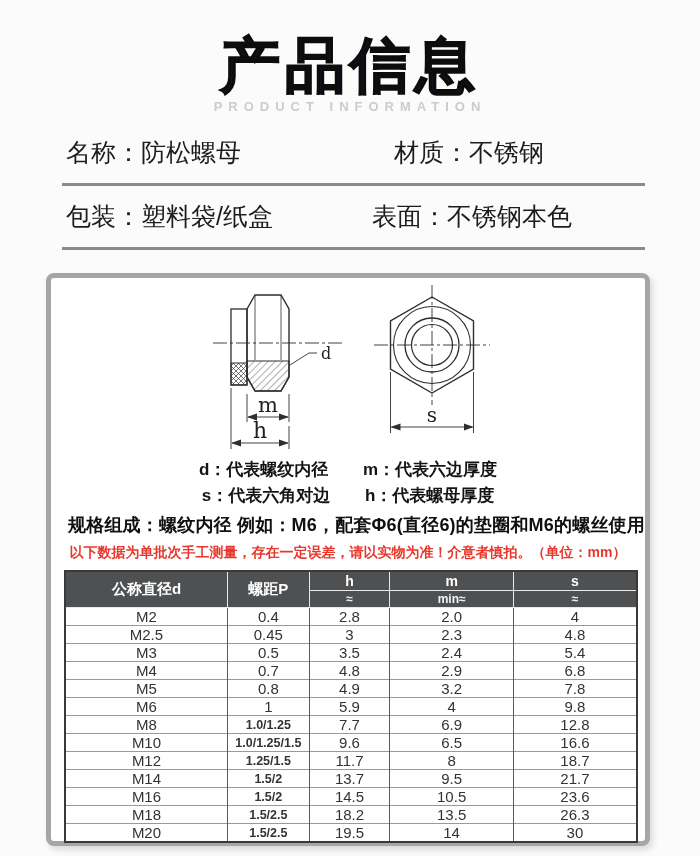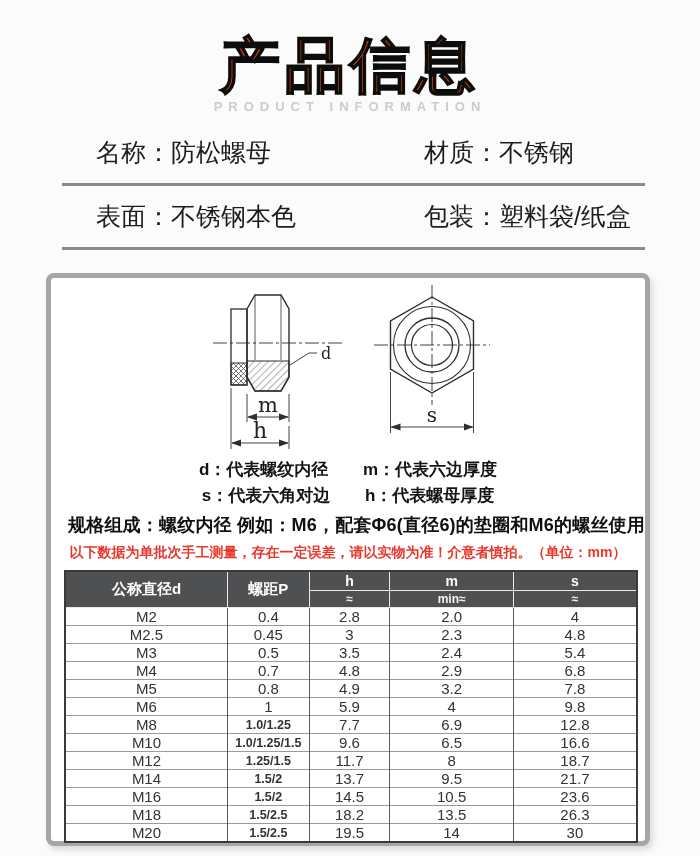--- a/index.html
+++ b/index.html
@@ -10,38 +10,38 @@
     font-family: "Liberation Sans", sans-serif;
     overflow: hidden;
     color: #1d1d1d;
   }
   
   .title-wrap { padding-top: 28px; text-align: center; }
   .page-title {
     font-size: 60px;
     font-weight: 900;
     letter-spacing: 5px;
-    color: #c2410c;
+    color: #0f172a;
     -webkit-text-stroke: 1.5px #0c0c0c;
     line-height: 1.25;
   }
   .page-subtitle {
     font-size: 13px;
     font-weight: bold;
     letter-spacing: 6px;
     color: #cccccc;
     margin-top: -4px;
   }
   
   .info { margin-top: 8px; }
   .info-row {
     display: flex;
     align-items: center;
     height: 61px;
-    padding-left: 96px;
+    padding-left: 66px;
     font-size: 25px;
     color: #1c1c1c;
   }
   .info-field.left { width: 328px; }
   .info-field.right { flex: 1; }
   .divider {
     height: 3px;
     background: #8a8a8a;
     margin: 0 55px 0 62px;
   }
@@ -130,22 +130,22 @@
   <div class="page-subtitle">PRODUCT INFORMATION</div>
 </div>
 
 <div class="info">
   <div class="info-row">
     <span class="info-field left">名称：防松螺母</span>
     <span class="info-field right">材质：不锈钢</span>
   </div>
   <div class="divider"></div>
   <div class="info-row">
+    <span class="info-field right">包装：塑料袋/纸盒</span>
     <span class="info-field left">表面：不锈钢本色</span>
-    <span class="info-field right">包装：塑料袋/纸盒</span>
   </div>
   <div class="divider"></div>
 </div>
 
 <div class="card">
 
   <svg class="drawing-svg" viewBox="0 0 594 176">
     <defs>
       <pattern id="hatch" patternUnits="userSpaceOnUse" width="5" height="5" patternTransform="rotate(45)">
         <line x1="0" y1="0" x2="0" y2="5" stroke="#3a3a3a" stroke-width="0.8"></line>

